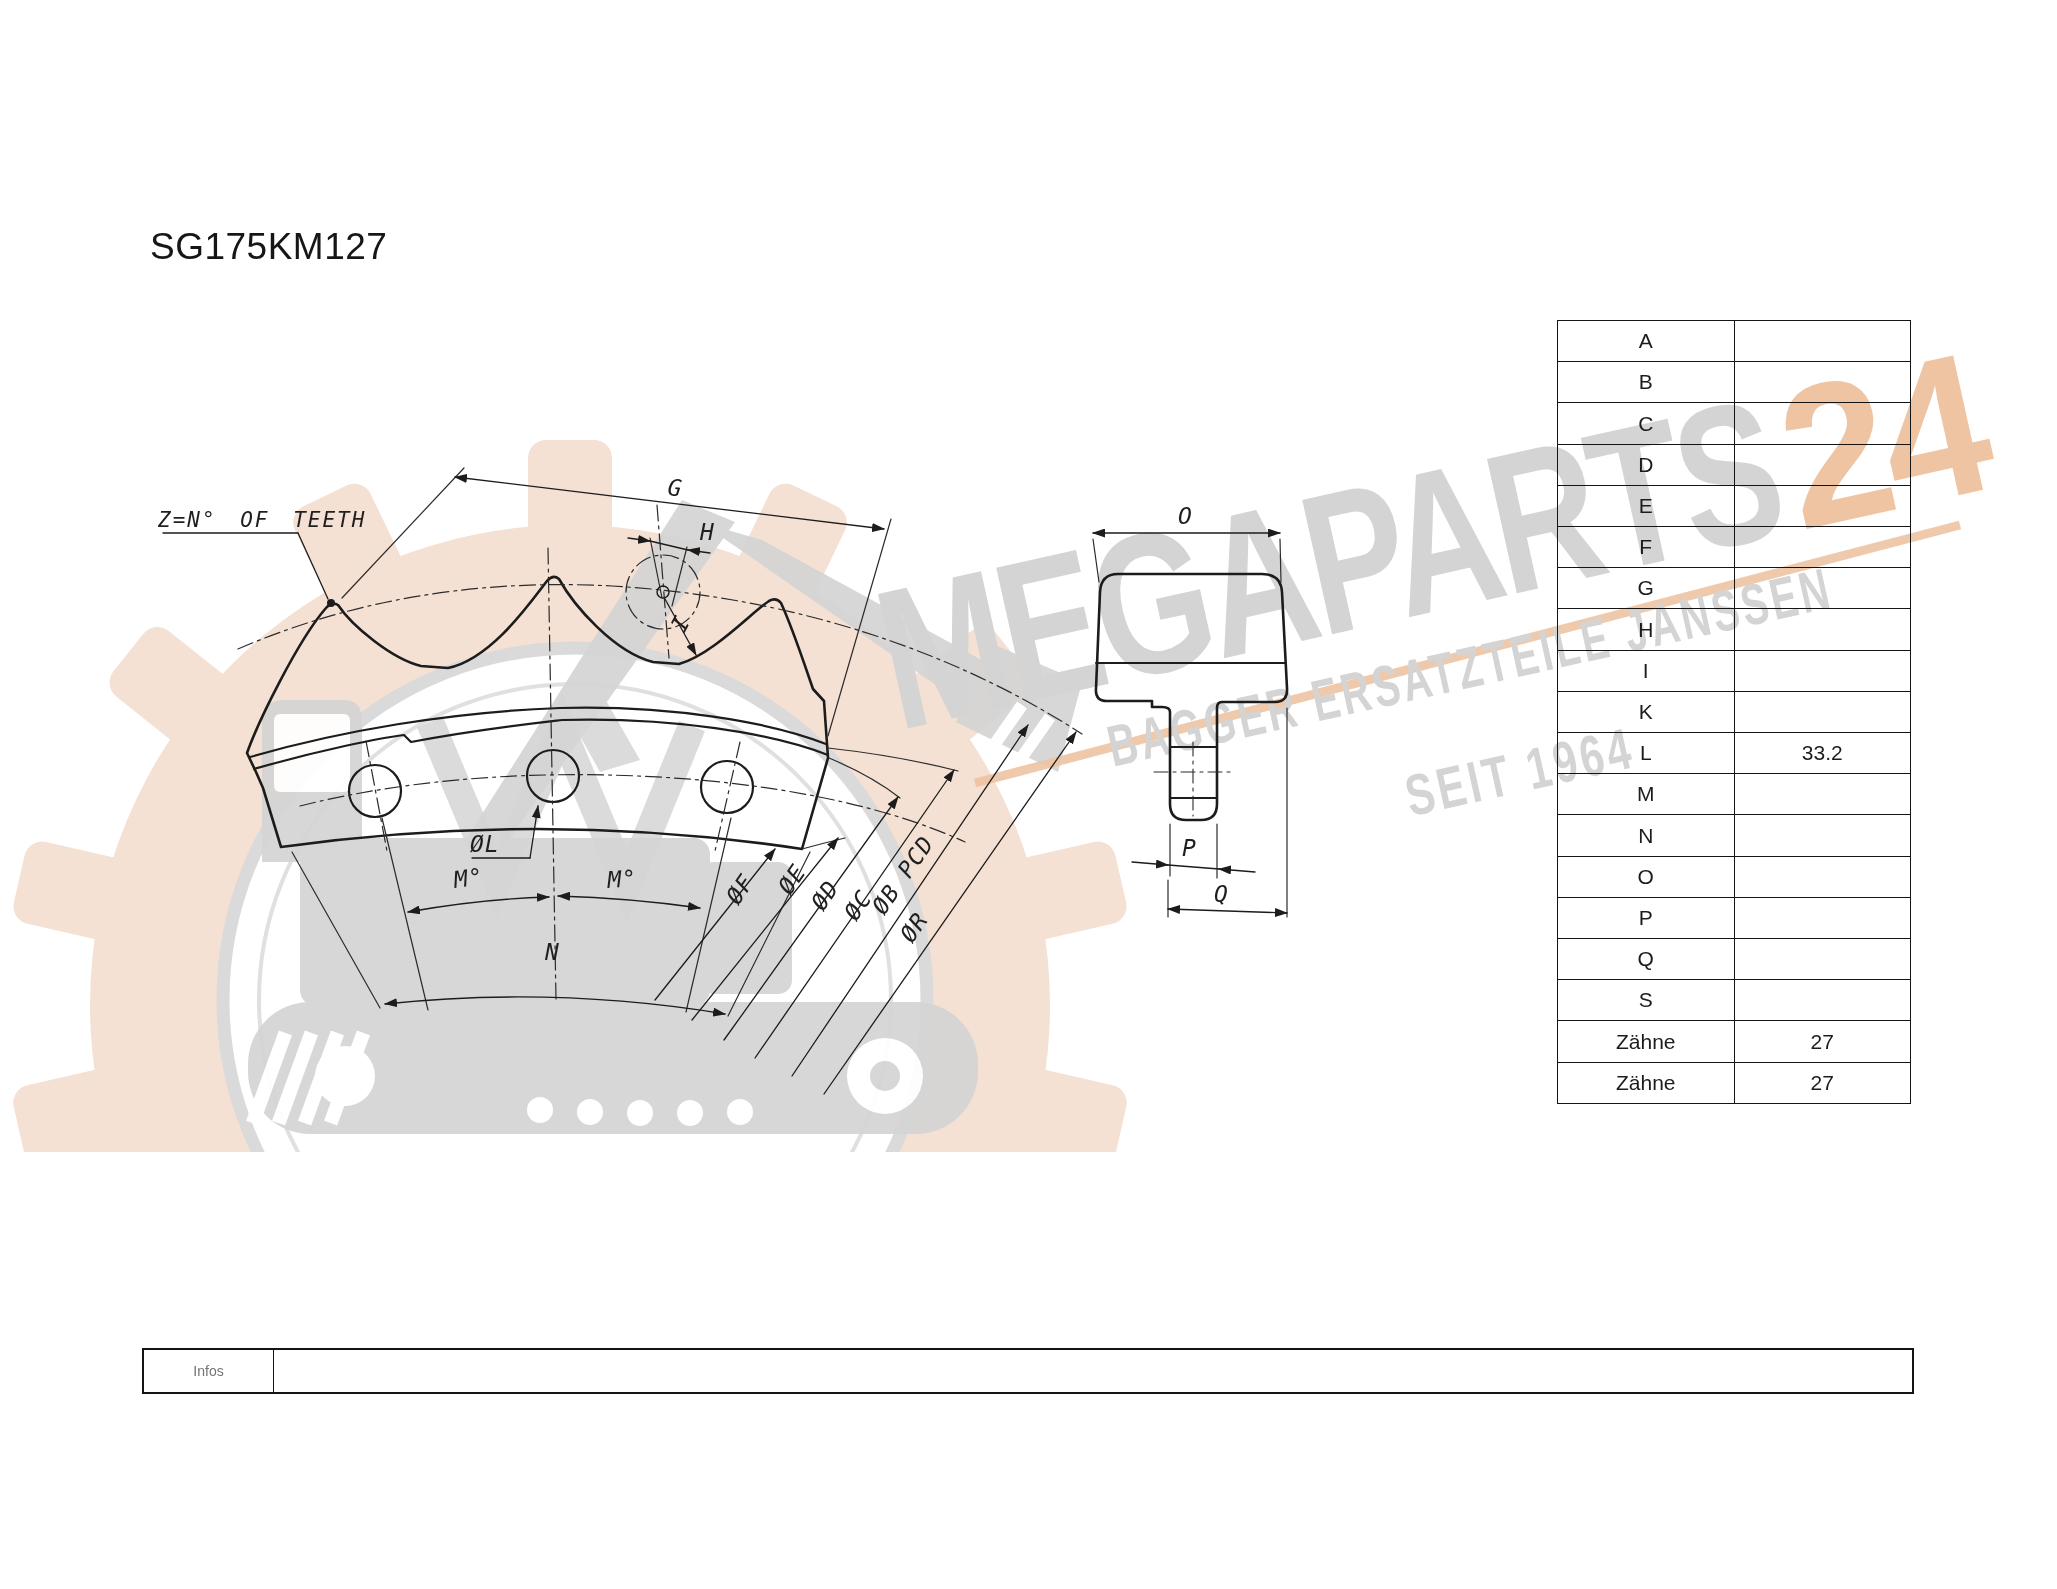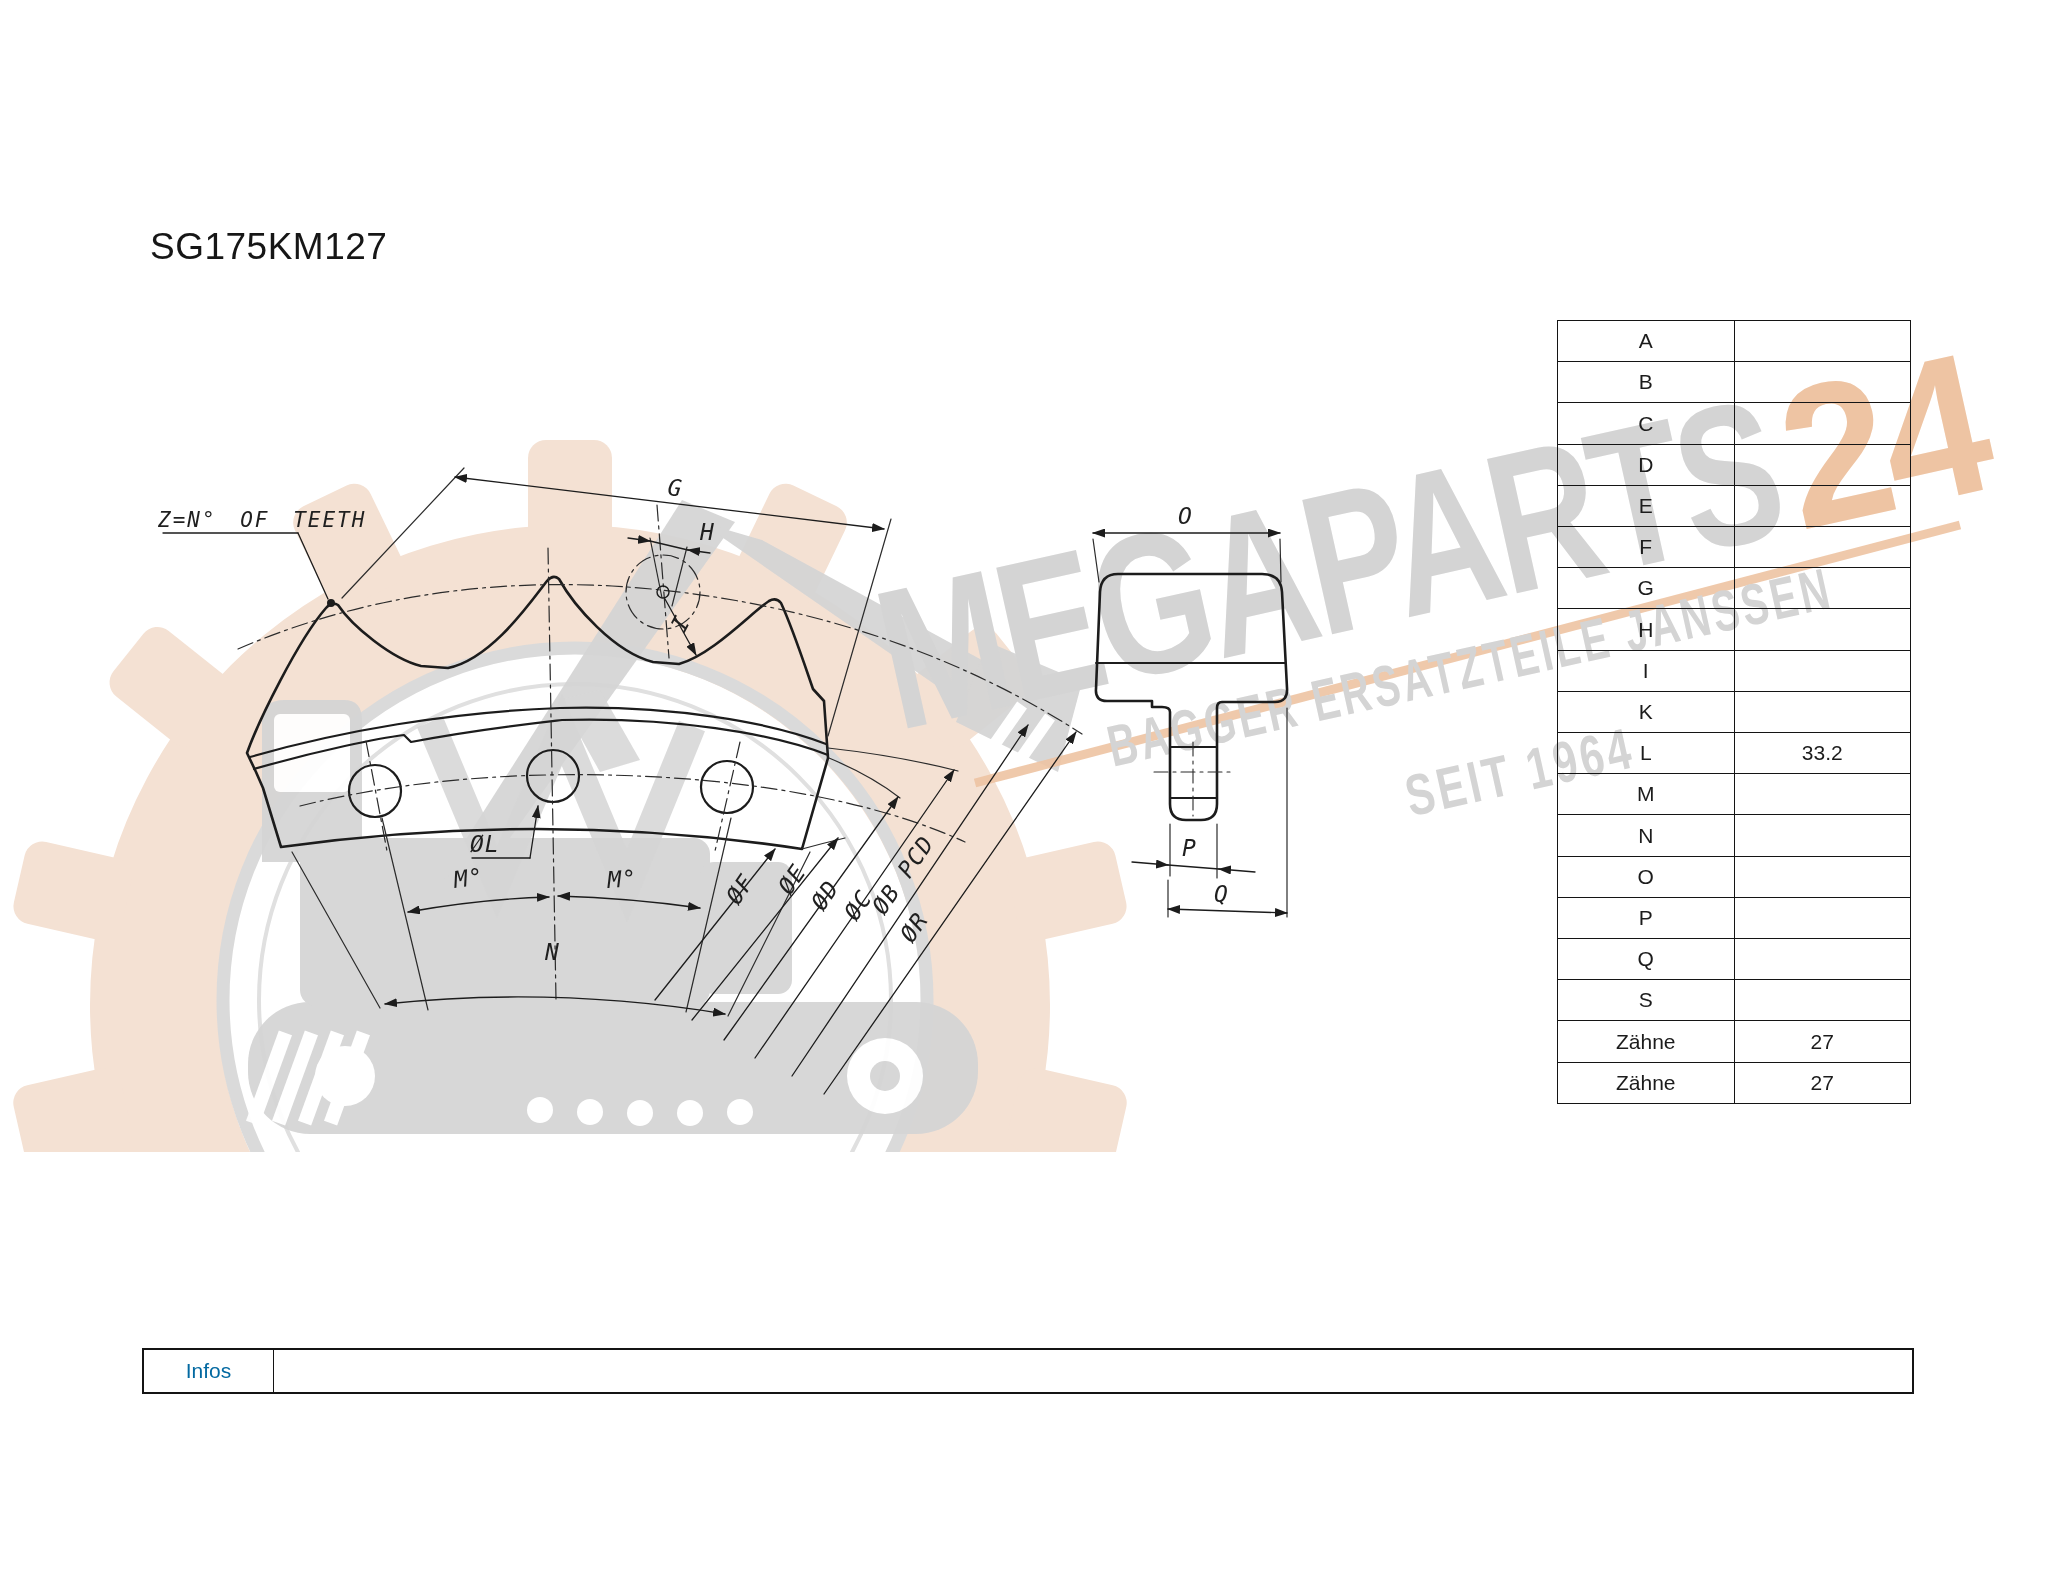--- a/index.html
+++ b/index.html
@@ -10,21 +10,21 @@
       letter-spacing:.5px;color:#161616;}
   
   .spec-table{position:absolute;left:1557px;top:320px;width:354px;height:784px;
       border-collapse:collapse;table-layout:fixed;background:transparent;}
   .spec-table td{border:1.6px solid #141414;font-size:21px;text-align:center;
       vertical-align:middle;padding:0;color:#1c1c1c;}
   
   .info-bar{position:absolute;left:142px;top:1348px;width:1768px;height:42px;
       border:2.4px solid #141414;display:flex;align-items:stretch;background:transparent;}
   .info-label{width:129px;border-right:1.6px solid #141414;display:flex;
-      align-items:center;justify-content:center;font-size:21px;color:#0369a1;}
+      align-items:center;justify-content:center;font-size:14px;color:#737373;}
   .info-value{flex:1;display:flex;align-items:center;padding-left:7px;font-size:21px;
       color:#1c1c1c;white-space:pre;}
   
   .cad{font-family:"DejaVu Sans Mono", monospace;font-style:italic;font-size:23px;
       fill:#1f1f1f;letter-spacing:1px;}
   .cad-small{font-family:"DejaVu Sans Mono", monospace;font-style:italic;font-size:21px;
       fill:#1f1f1f;letter-spacing:2px;word-spacing:9px;}
   .wm-big{font-family:"Liberation Sans", sans-serif;font-weight:bold;font-size:200px;
       letter-spacing:-6px;}
   .wm-mid{font-family:"Liberation Sans", sans-serif;font-weight:bold;font-size:58px;

